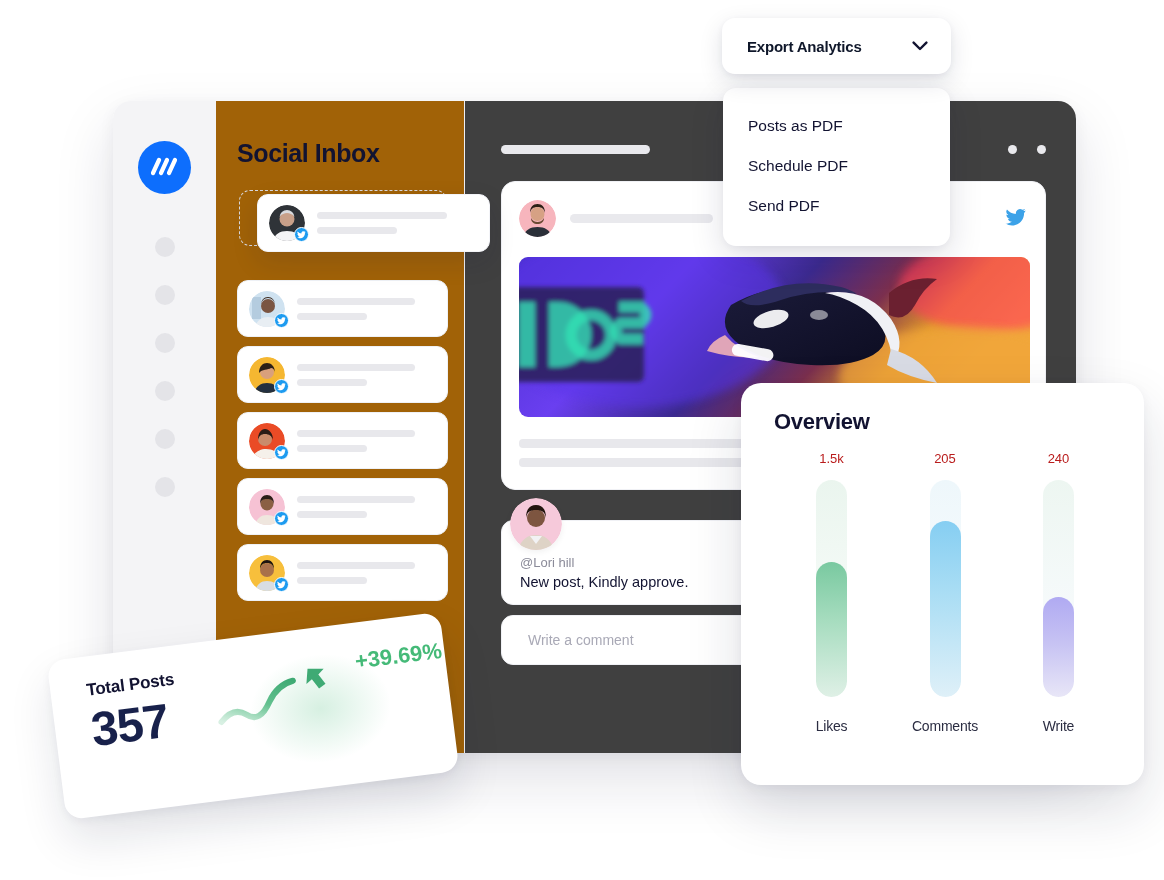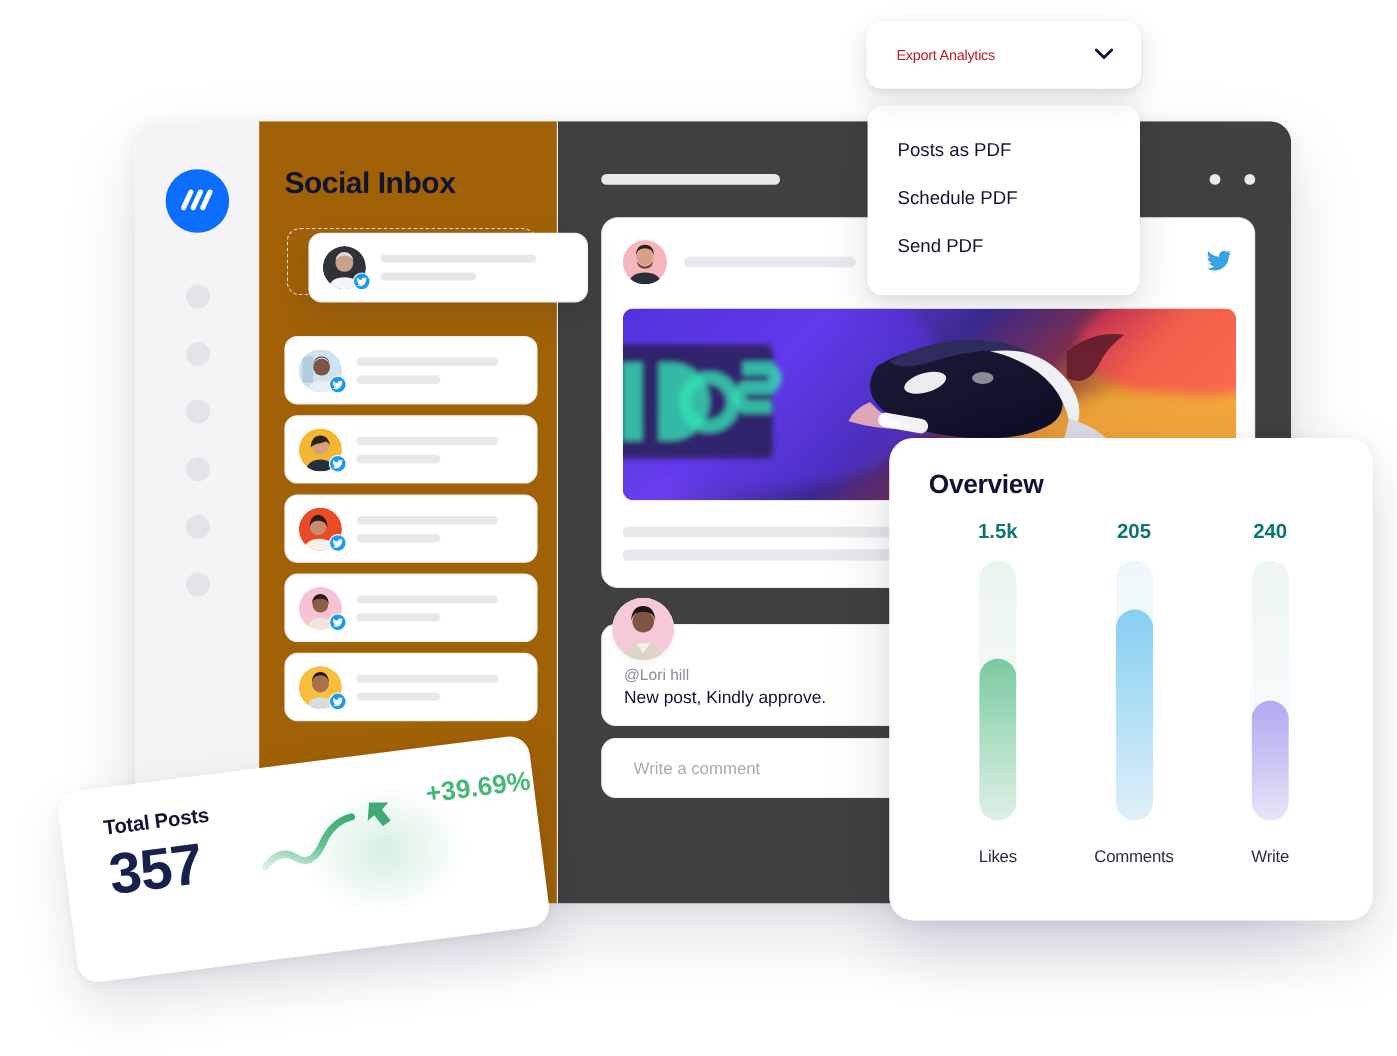--- a/index.html
+++ b/index.html
@@ -132,43 +132,43 @@
   .c-input input::placeholder { color: #a9a9b6; }
 
   
   .export-wrap { position: absolute; left: 722px; top: 18px; z-index: 30; }
   .export-btn {
     width: 229px; height: 56px; background: #fff; border-radius: 13px;
     box-shadow: 0 8px 24px rgba(20,25,60,.12), 0 2px 6px rgba(20,25,60,.06);
     display: flex; align-items: center; justify-content: space-between;
     padding: 0 23px 0 25px; cursor: pointer; position: relative; z-index: 2;
   }
-  .export-label { font-size: 12px; font-weight: 400; color: #b91c1c; letter-spacing: -.2px; }
+  .export-label { font-size: 15px; font-weight: 700; color: #0f172a; letter-spacing: -.2px; }
   .export-menu {
     position: absolute; left: 1px; top: 70px;
     width: 227px; background: #fff; border-radius: 13px;
     box-shadow: 0 12px 34px rgba(20,25,60,.13), 0 2px 8px rgba(20,25,60,.05);
     padding: 18px 0 20px 0;
   }
   .export-item {
     height: 40px; display: flex; align-items: center; padding-left: 25px;
     font-size: 15.5px; color: #121331; font-weight: 500; cursor: pointer;
   }
 
   
   .overview {
-    position: absolute; left: 741px; top: 365px;
+    position: absolute; left: 741px; top: 383px;
     width: 403px; height: 402px; background: #fff; border-radius: 20px;
     box-shadow: 0 24px 55px rgba(20,25,60,.14), 0 3px 12px rgba(20,25,60,.05);
     padding: 26px 30px 0 33px; z-index: 20;
   }
   .ov-title { font-size: 22px; font-weight: 700; color: #121331; letter-spacing: -.3px; }
   .chart { margin-top: 16px; display: flex; justify-content: space-between; padding: 0 8px 0 10px; }
   .col { width: 95px; display: flex; flex-direction: column; align-items: center; }
-  .val { font-size: 17px; color: #0f766e; margin-bottom: 14px; font-weight: bold; }
+  .val { font-size: 13px; color: #b91c1c; margin-bottom: 14px; }
   .track {
     width: 31px; height: 217px; border-radius: 16px; position: relative;
     overflow: hidden;
   }
   .fill { position: absolute; left: 0; bottom: 0; width: 100%; border-radius: 16px; }
   .cat { margin-top: 21px; font-size: 14px; color: #2b2d42; letter-spacing: -.2px; }
 
   
   .total-card {
     position: absolute; left: 55px; top: 636px;

